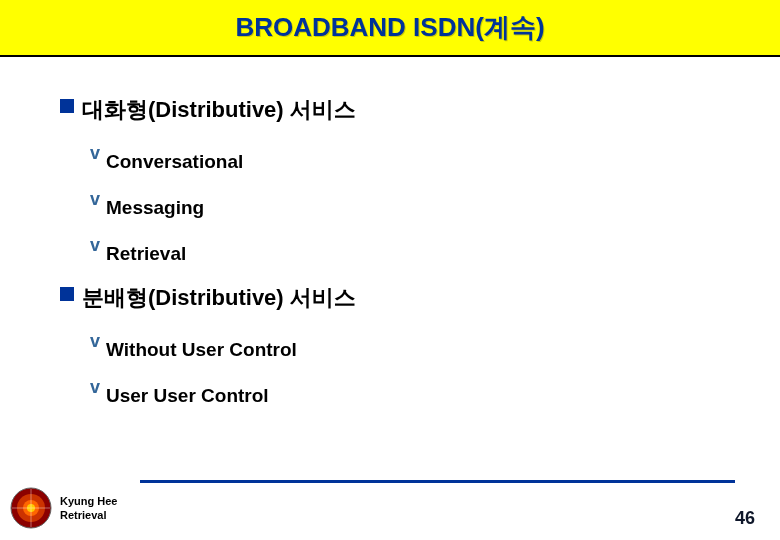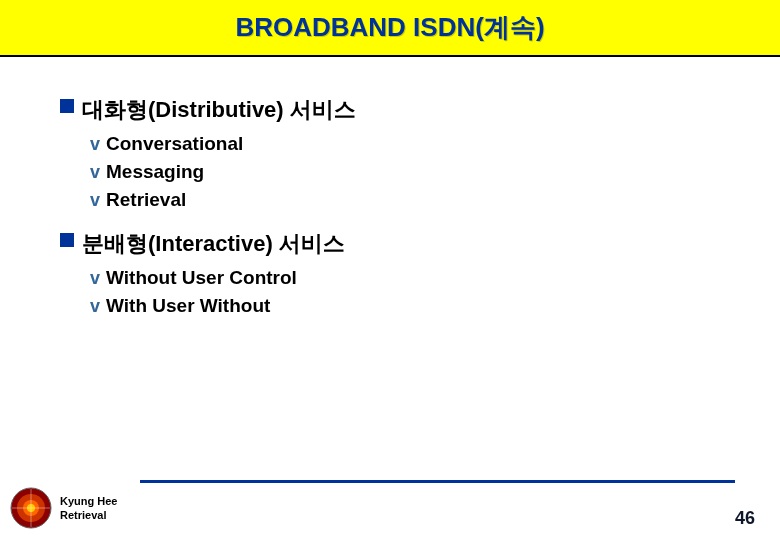--- a/index.html
+++ b/index.html
@@ -81,20 +81,21 @@
       font-size: 18px;
       margin-right: 6px;
       font-weight: bold;
     }
 
     .sub-bullet-text {
       font-size: 19px;
       font-weight: bold;
       color: #000000;
       font-family: Arial, sans-serif;
+      margin-top: 18px;
     }
 
     .footer {
       position: absolute;
       bottom: 0;
       left: 0;
       right: 0;
       height: 60px;
     }
 
@@ -161,30 +162,30 @@
         <span class="sub-bullet-text">Messaging</span>
       </div>
       <div class="sub-bullet">
         <span class="diamond-bullet">v</span>
         <span class="sub-bullet-text">Retrieval</span>
       </div>
     </div>
 
     <div class="main-bullet">
       <div class="square-bullet"></div>
-      <span class="main-bullet-text">분배형(Interactive) 서비스</span>
+      <span class="main-bullet-text">분배형(Distributive) 서비스</span>
     </div>
     <div class="sub-bullets">
       <div class="sub-bullet">
         <span class="diamond-bullet">v</span>
         <span class="sub-bullet-text">Without User Control</span>
       </div>
       <div class="sub-bullet">
         <span class="diamond-bullet">v</span>
-        <span class="sub-bullet-text">With User Without</span>
+        <span class="sub-bullet-text">User User Control</span>
       </div>
     </div>
 
   </div>
 
   <div class="footer">
     <div class="footer-line"></div>
     <div class="footer-content">
       <div class="university-logo">
 

